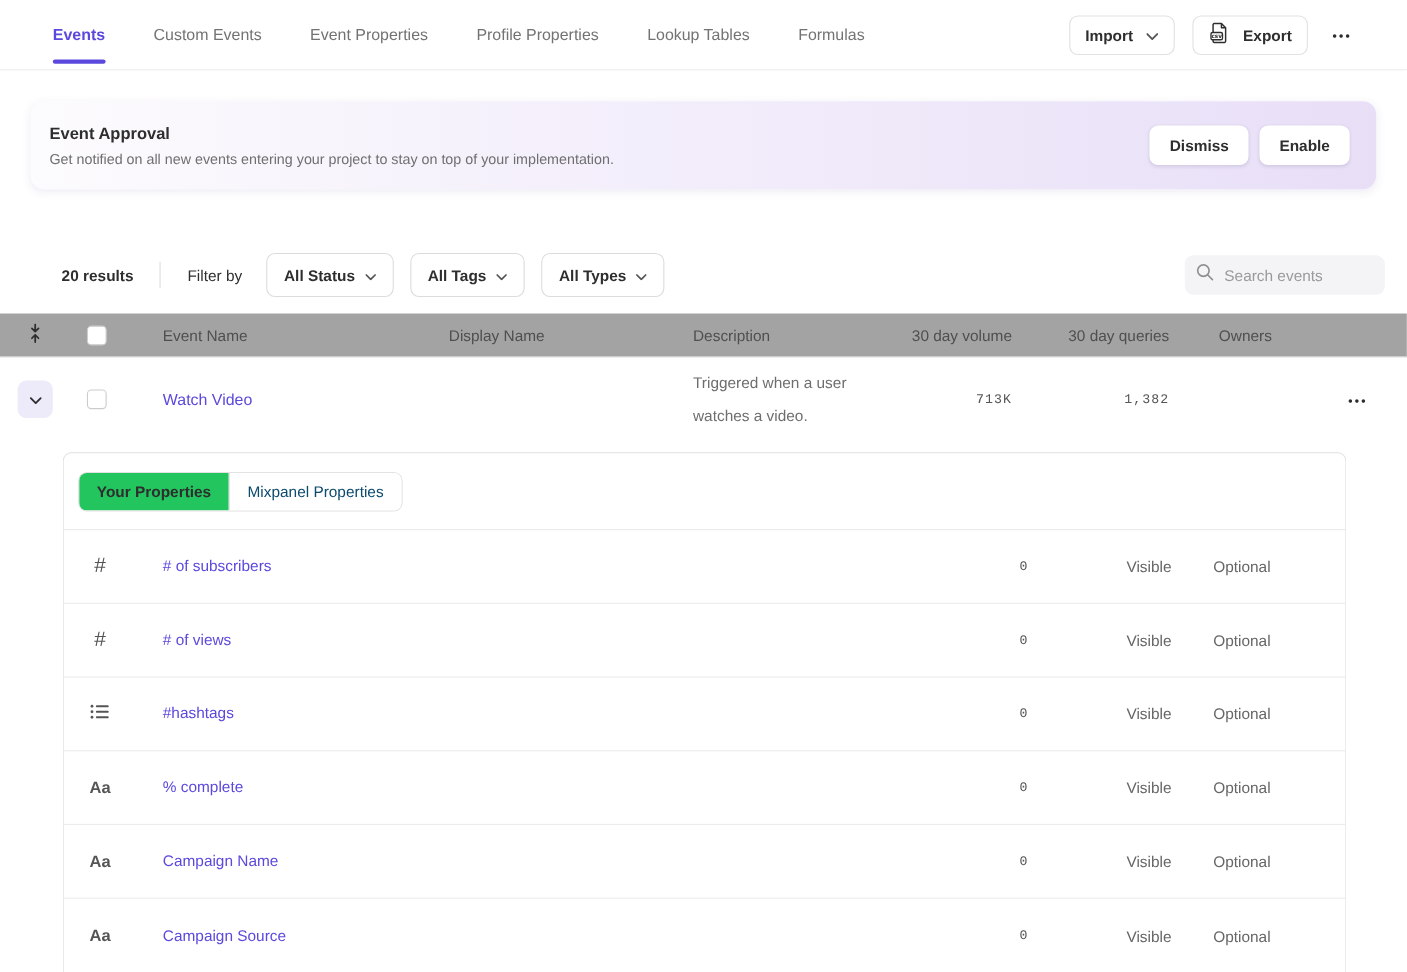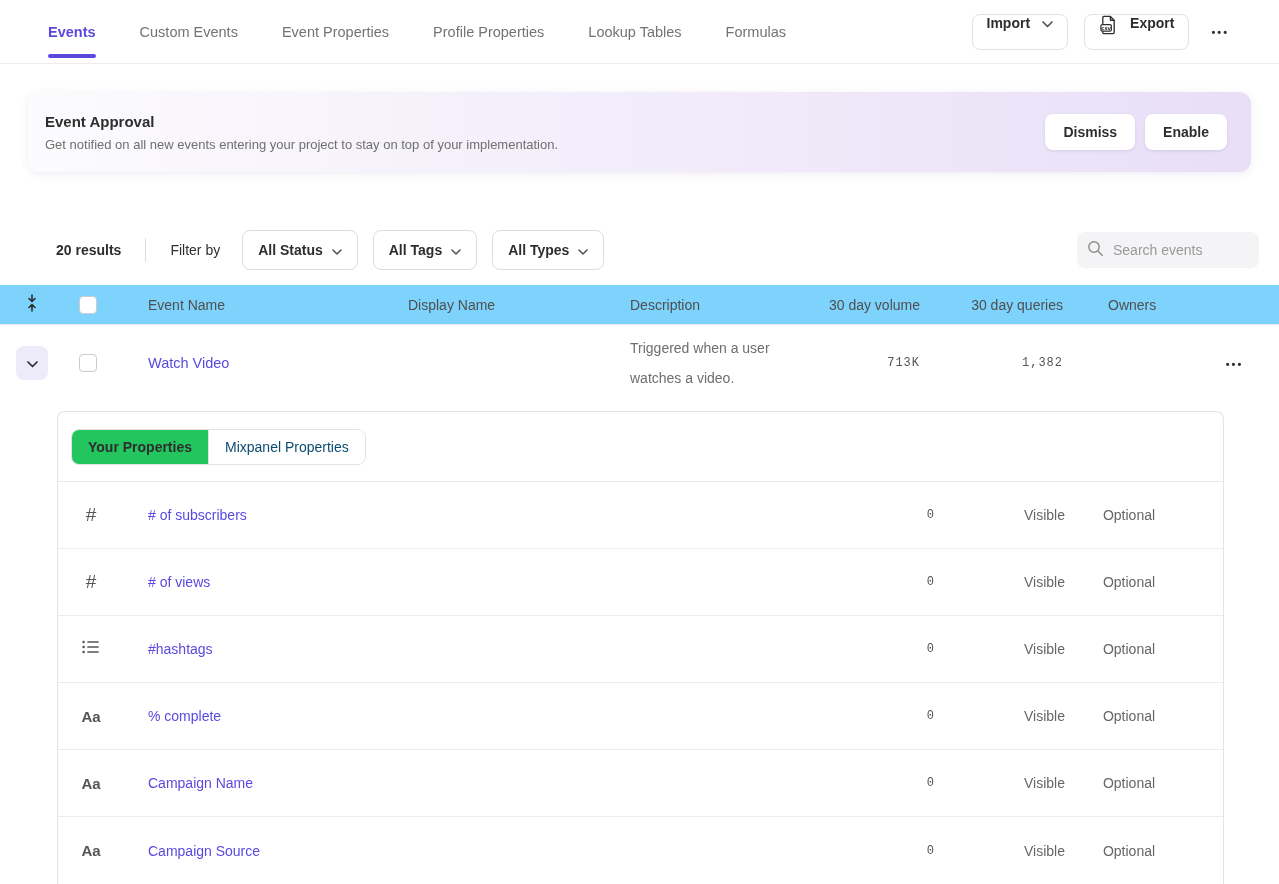--- a/index.html
+++ b/index.html
@@ -9,21 +9,21 @@
   
   .topnav { height: 64px; display: flex; align-items: stretch; justify-content: space-between;
     border-bottom: 1px solid #ececec; padding: 0 44px 0 48px; background: #fff; }
   .nav-tabs { display: flex; gap: 44px; }
   .nav-tab { position: relative; display: flex; align-items: center; font-size: 14.5px;
     color: #737373; cursor: pointer; white-space: nowrap; }
   .nav-tab.active { color: #5b49dd; font-weight: 700; }
   .nav-tab.active .underline { position: absolute; left: 0; right: 0; bottom: 5px; height: 4px;
     border-radius: 2px; background: #5b49dd; }
   .nav-actions { display: flex; align-items: center; gap: 16px; }
-  .btn { display: inline-flex; align-items: flex-start; gap: 12px; height: 36px; padding: 0 14px;
+  .btn { display: inline-flex; align-items: center; gap: 12px; height: 36px; padding: 0 14px;
     background: #fff; border: 1px solid #e1e1e1; border-radius: 8px; font-size: 14px;
     font-weight: 600; color: #2e2e2e; cursor: pointer; font-family: inherit; }
   .icon-btn { border: none; background: none; cursor: pointer; padding: 4px 6px; }
   .dots { font-size: 11px; letter-spacing: 2px; font-weight: 700; color: #2e2e2e; }
 
   
   .banner { margin: 28px 28px 0 28px; height: 80px; border-radius: 12px;
     background: linear-gradient(90deg, #fcfbfd 0%, #f3eefb 45%, #e8dff7 100%);
     box-shadow: 0 2px 8px rgba(90, 70, 140, 0.10);
     display: flex; align-items: center; justify-content: space-between; padding: 0 24px 0 17px; }
@@ -44,21 +44,21 @@
     font-weight: 600; color: #2e2e2e; cursor: pointer; margin-right: 15px; font-family: inherit; }
   .searchbox { margin-left: auto; width: 182px; height: 36px; background: #f4f4f6;
     border-radius: 8px; display: flex; align-items: center; padding: 0 10px; gap: 9px; }
   .searchbox input { border: none; background: transparent; outline: none; font-size: 14px;
     color: #3c3c3c; width: 100%; font-family: inherit; }
   .searchbox input::placeholder { color: #9a9a9a; }
 
   
   .etable-header, .etable-row { display: grid;
     grid-template-columns: 64px 48px 260px 222px 226px 100px 143px 127px 89px; align-items: center; }
-  .etable-header { margin-top: 17px; height: 40px; background: #7dd3fc;
+  .etable-header { margin-top: 17px; height: 40px; background: #a3a3a3;
     border-bottom: 1px solid #e9e9e9; font-size: 14px; font-weight: 500; color: #4f4f4f; }
   .etable-row { height: 76px; background: #fff; align-items: center; font-size: 14px; }
   .cell-pad { padding-left: 36px; }
   .cell-right { text-align: right; }
   .cell-owners { padding-left: 45px; }
   .col-center { display: flex; justify-content: center; }
   .checkbox { width: 18px; height: 18px; border: 1.5px solid #cccccc; border-radius: 4px;
     background: #fff; cursor: pointer; }
   .expand-btn { width: 32px; height: 34px; background: #edeafa; border: none; border-radius: 8px;
     display: flex; align-items: center; justify-content: center; cursor: pointer; }

